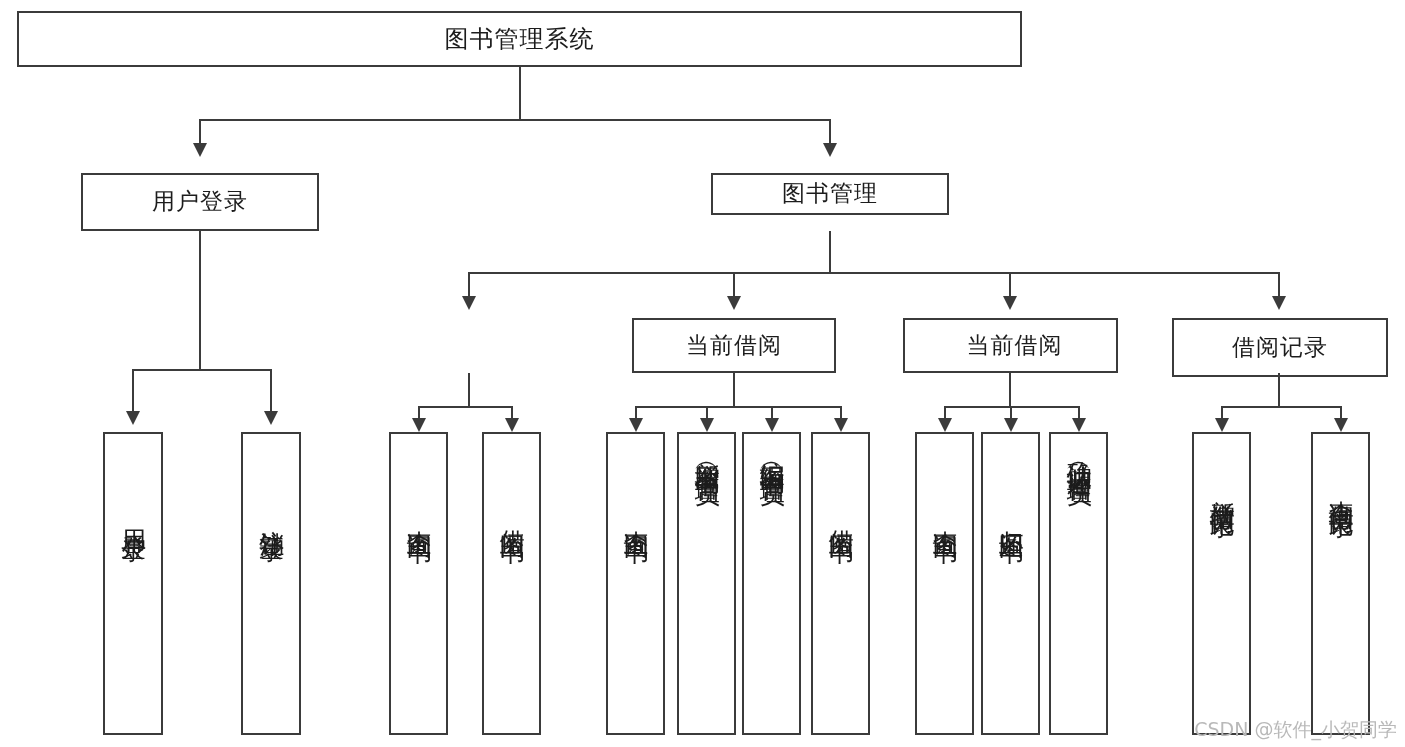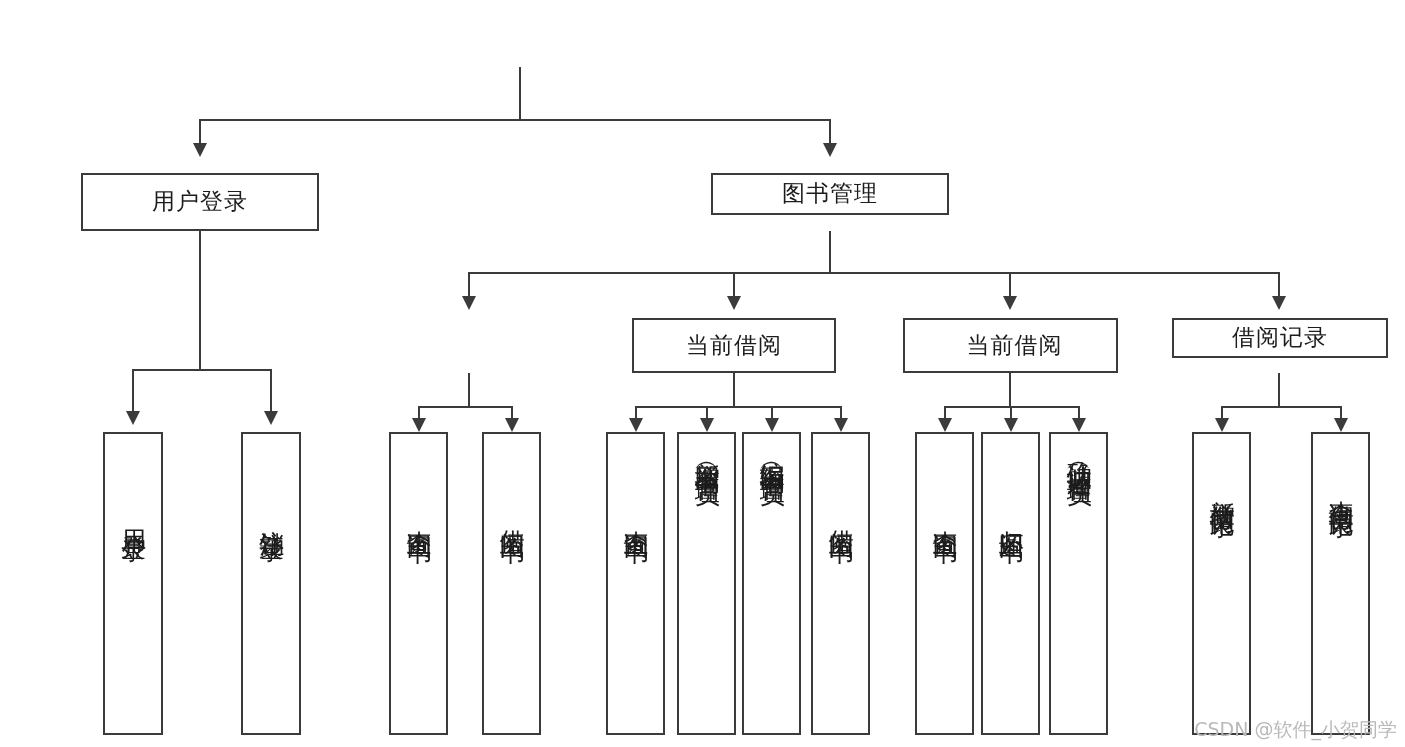--- a/index.html
+++ b/index.html
@@ -76,20 +76,23 @@
     color: #b9b9b9;
     white-space: nowrap;
     font-family: "DejaVu Sans", "Liberation Sans", sans-serif;
   }
 </style>
 </head>
 <body>
 
 <div id="canvas">
 
+  <div class="node horiz root" style="left:17px; top:11px; width:1005px; height:56px;">
+    <span>图书管理系统</span>
+  </div>
 
   <div class="ln v" style="left:519px; top:67px; height:52px;"></div>
   <div class="ln h" style="left:199px; top:119px; width:632px;"></div>
   <div class="ln v" style="left:199px; top:119px; height:26px;"></div>
   <div class="arrow" style="left:193px; top:143px;"></div>
   <div class="ln v" style="left:829px; top:119px; height:26px;"></div>
   <div class="arrow" style="left:823px; top:143px;"></div>
 
   <div class="node horiz" style="left:81px; top:173px; width:238px; height:58px;">
     <span>用户登录</span>
@@ -115,21 +118,21 @@
   <div class="arrow" style="left:1003px; top:296px;"></div>
   <div class="ln v" style="left:1278px; top:272px; height:26px;"></div>
   <div class="arrow" style="left:1272px; top:296px;"></div>
 
   <div class="node horiz" style="left:632px; top:318px; width:204px; height:55px;">
     <span>当前借阅</span>
   </div>
   <div class="node horiz" style="left:903px; top:318px; width:215px; height:55px;padding-left:8px;">
     <span>当前借阅</span>
   </div>
-  <div class="node horiz" style="left:1172px; top:318px; width:216px; height:40px;">
+  <div class="node horiz" style="left:1172px; top:318px; width:216px; height:59px;">
     <span>借阅记录</span>
   </div>
 
   <div class="ln v" style="left:468px; top:373px; height:33px;"></div>
   <div class="ln h" style="left:418px; top:406px; width:95px;"></div>
   <div class="ln v" style="left:418px; top:406px; height:14px;"></div>
   <div class="arrow" style="left:412px; top:418px;"></div>
   <div class="ln v" style="left:511px; top:406px; height:14px;"></div>
   <div class="arrow" style="left:505px; top:418px;"></div>
 

